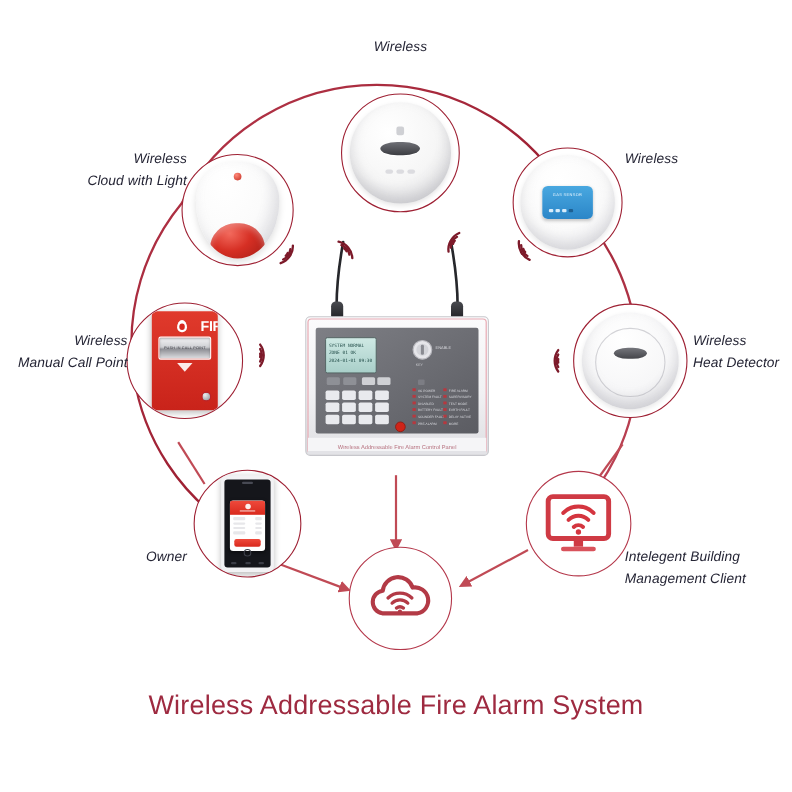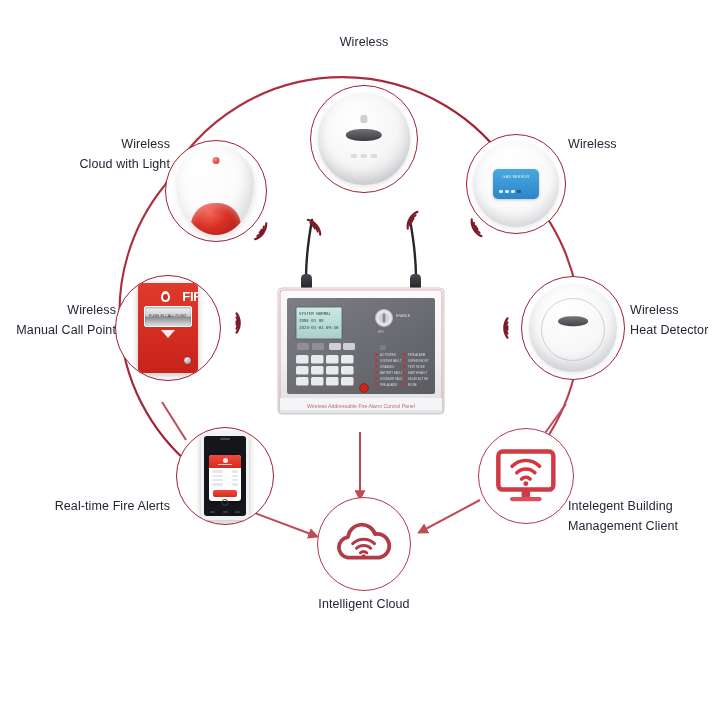--- a/index.html
+++ b/index.html
@@ -3,21 +3,21 @@
 <meta charset="utf-8">
 <style>
   * { margin:0; padding:0; box-sizing:border-box; }
   html,body { width:720px; height:720px; background:#ffffff;
     font-family:"Liberation Sans", sans-serif; overflow:hidden; }
   #stage { position:relative; width:720px; height:720px; background:#fff; }
 
   
   .label { position:absolute; color:#252535; font-size:12.5px; line-height:20px;
     white-space:nowrap; letter-spacing:.1px; }
-  .label .ln { display:block; }
+  .label .ln { display:block;font-style:italic; }
   .label.c  { text-align:center; }
   .label.r  { text-align:right; }
   .label.l  { text-align:left; }
 
   
   #ringsvg { position:absolute; left:0; top:0; width:720px; height:720px; }
 
   
   .node { position:absolute; border-radius:50%;
     border:1.6px solid #9e2033; background:#ffffff;
@@ -241,23 +241,20 @@
                  A 11 11 0 0 1 47 45 Z" fill="none" stroke="#b33a46" stroke-width="3.6" stroke-linejoin="round"></path>
         <g fill="none" stroke="#b33a46" stroke-width="2.9" stroke-linecap="round">
           <path d="M21 31.5 A 15 15 0 0 1 42 31.5"></path>
           <path d="M24.6 36 A 10 10 0 0 1 38.4 36"></path>
           <path d="M28.4 40.4 A 5 5 0 0 1 34.6 40.4"></path>
         </g>
         <circle cx="31.5" cy="43.6" r="1.9" fill="#b33a46"></circle>
       </svg>
     </div>
   </div>
-  <div class="label c" style="left:284px; top:594px; width:160px;">
-    <span class="ln">Intelligent Cloud</span>
-  </div>
 
   <div class="node" style="left:176px; top:427px; width:98px; height:98px;">
     <div class="phone">
       <div class="scr">
         <div class="bar">
             <i></i>
           </div>
         <div class="card">
           <div class="hd">
               <b></b>
@@ -286,21 +283,21 @@
         <div class="home"></div>
         <div class="navs">
             <i></i>
             <i></i>
             <i></i>
           </div>
       </div>
     </div>
   </div>
   <div class="label r" style="left:20px; top:496px; width:150px;">
-    <span class="ln">Real-time Fire Alerts</span>
+    <span class="ln">Owner</span>
   </div>
 
   <div class="node" style="left:115px; top:275px; width:106px; height:106px;">
     <div class="mcp">
       <div class="fire">
         <span class="flame"></span>
         <span class="fire-t">FIRE</span>
       </div>
       <div class="glass">
         <span>PUSH IN
@@ -498,14 +495,15 @@
   <div class="wave" style="left:253px; top:222px; width:26px; height:26px; transform:rotate(35deg);">
     <svg viewBox="0 0 32 32" width="26" height="26">
       <g fill="none" stroke="#7d1a2a" stroke-width="2.6" stroke-linecap="round">
         <path d="M8 4 A 20 20 0 0 1 8 28"></path>
         <path d="M8 9 A 14 14 0 0 1 8 23"></path>
         <path d="M8 14 A 8 8 0 0 1 8 18"></path>
       </g>
     </svg>
   </div>
 
+  <div id="title">Wireless Addressable Fire Alarm System</div>
 
 </div>
 
 </body></html>

